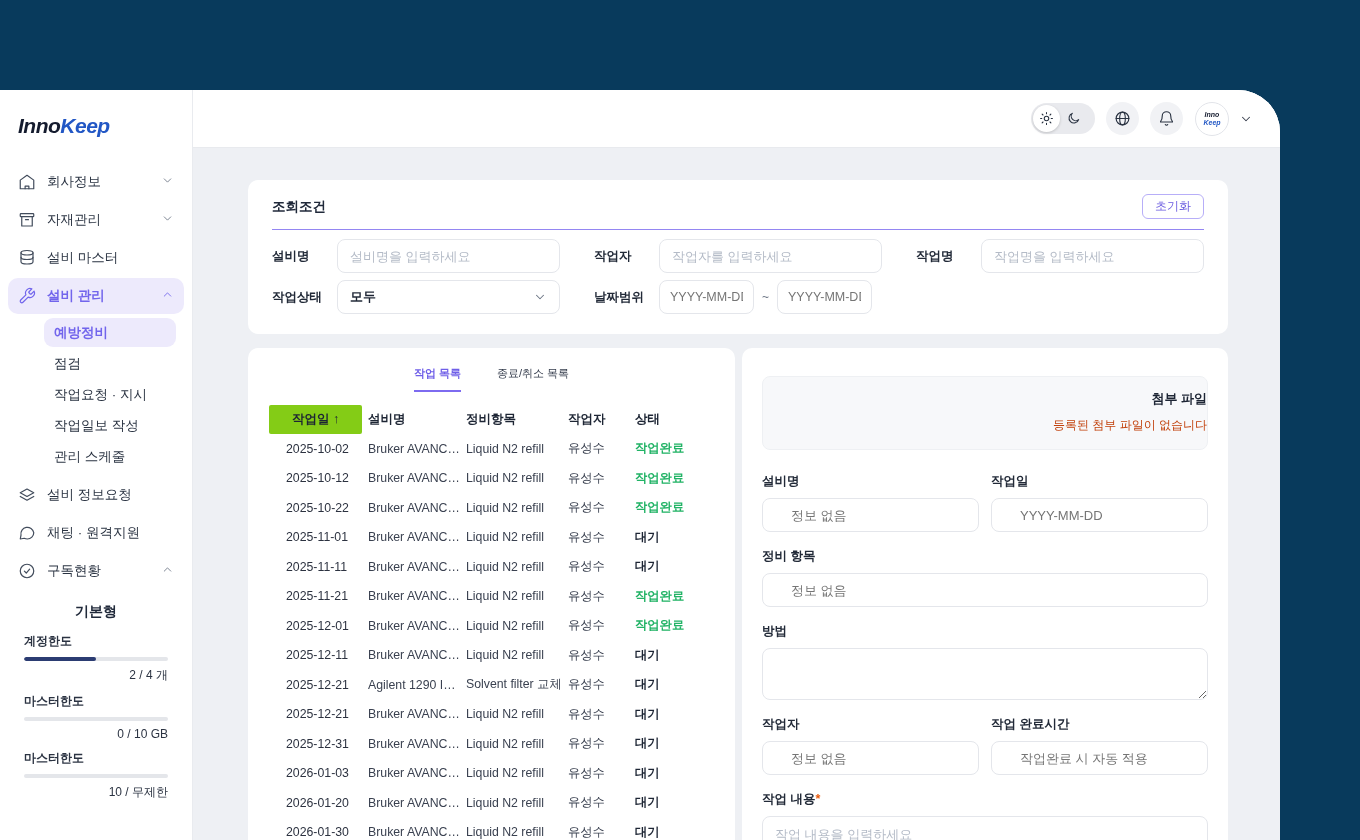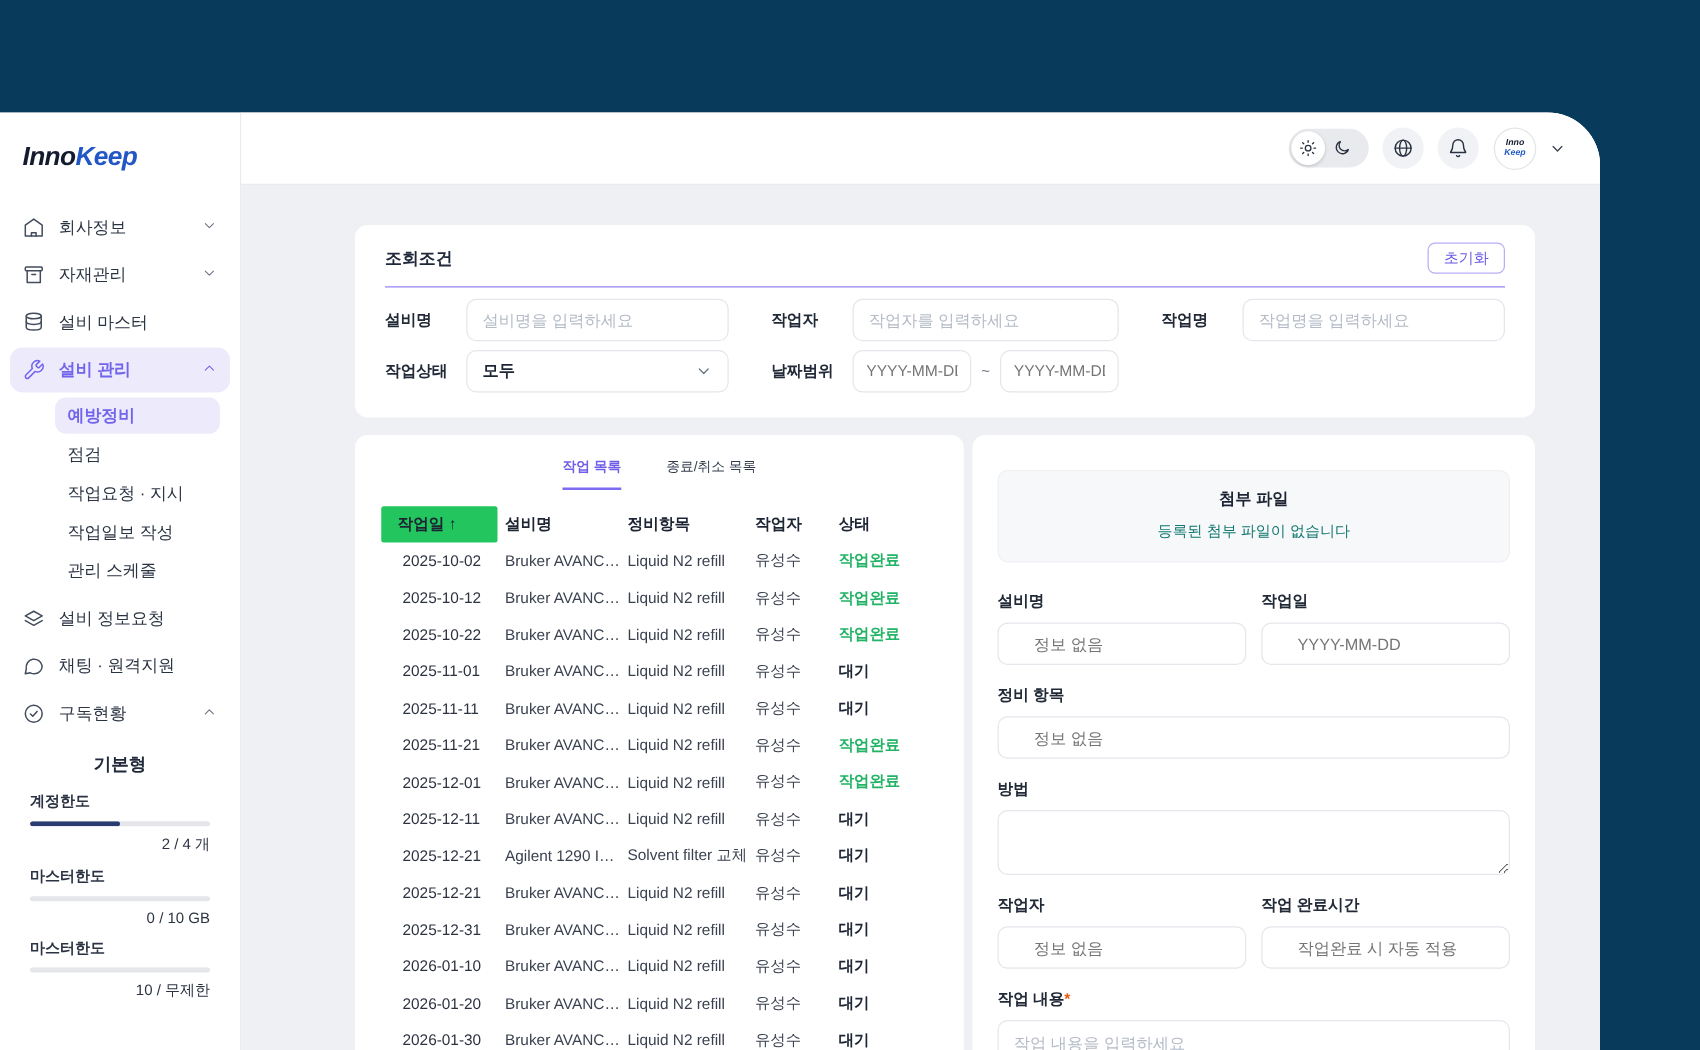--- a/index.html
+++ b/index.html
@@ -47,21 +47,21 @@
   .icon-btn { width:33px; height:33px; border-radius:50%; background:#f1f2f5; margin-left:11px;
               display:flex; align-items:center; justify-content:center; cursor:pointer; }
   .icon-btn svg { width:17px; height:17px; stroke:#2a3342; stroke-width:1.6; fill:none; stroke-linecap:round; stroke-linejoin:round; }
   .avatar { width:34px; height:34px; border-radius:50%; background:#fff; border:1px solid #e2e4e9; margin-left:12px;
             display:flex; flex-direction:column; align-items:center; justify-content:center;
             font-size:7px; line-height:7.5px; font-weight:800; font-style:italic; cursor:pointer; }
   .avatar .a1 { color:#141b2e; } .avatar .a2 { color:#2257c5; }
   .user-chev { margin-left:10px; cursor:pointer; display:flex; }
   .user-chev svg { width:14px; height:14px; stroke:#3a4150; stroke-width:1.8; fill:none; stroke-linecap:round; stroke-linejoin:round; }
 
-  .content { flex:1; padding:32px 52px 0 55px; overflow:hidden;margin-left:36px; }
+  .content { flex:1; padding:32px 52px 0 55px; overflow:hidden; }
 
   
   .card { background:#fff; border-radius:10px; }
   .filter-card { padding:14px 24px 20px; }
   .filter-head { display:flex; align-items:center; justify-content:space-between; }
   .filter-title { font-size:13.5px; font-weight:700; color:#20293a; }
   .reset-btn { font-size:12px; color:#6a5be0; background:#fff; border:1px solid #b7aef8;
                border-radius:6px; padding:3px 12px; cursor:pointer; font-family:inherit; }
   .filter-divider { border:none; border-top:1.5px solid #9486f2; margin:10px 0 0; }
   .filter-grid { display:grid; grid-template-columns:1fr 1fr 1fr; column-gap:34px; row-gap:7px; margin-top:9px; }
@@ -81,35 +81,35 @@
 
   
   .panels { display:flex; gap:7px; margin-top:14px; height:560px; }
   .list-card { width:487px; flex-shrink:0; padding-top:18px; }
   .tabs { display:flex; justify-content:center; gap:36px; }
   .tab { font-size:11px; color:#343c4c; padding-bottom:9px; border-bottom:2px solid transparent; cursor:pointer; }
   .tab.active { color:#6f5fe8; font-weight:700; border-bottom-color:#7d6bf0; }
   .table { margin-top:13px; padding:0 21px; }
   .thead, .trow { display:grid; grid-template-columns:93px 98px 102px 67px 1fr; align-items:center; }
   .thead { height:29px; font-size:12.5px; font-weight:700; color:#1d2534; }
-  .thead .c0 { background:#22c55e; height:100%; display:flex; align-items:center; padding-left:13px; border-radius:2px; cursor:pointer; }
+  .thead .c0 { background:#84cc16; height:100%; display:flex; align-items:center; padding-left:23px; border-radius:2px; cursor:pointer; }
   .thead .c { padding-left:6px; }
   .trow { height:29.5px; font-size:12.3px; color:#3a4150; cursor:pointer; }
   .trow .c0 { padding-left:17px; color:#2c3240; }
   .trow .c { padding-left:6px; white-space:nowrap; overflow:hidden; text-overflow:ellipsis; }
   .st { font-weight:700; }
   .st.done { color:#22b366; }
   .st.wait { color:#1d2534; }
 
   
   .detail-card { flex:1; padding:28px 20px 20px; overflow:hidden; }
   .attach-box { background:#f7f8fa; border:1px solid #eef0f3; border-radius:8px;
-                text-align:center; padding:13px 0 15px; }
+                text-align:right; padding:13px 0 15px; }
   .attach-title { font-size:13px; font-weight:700; color:#1d2534; }
-  .attach-empty { font-size:12px; color:#0f766e; margin-top:9px; }
+  .attach-empty { font-size:12px; color:#c2410c; margin-top:9px; }
   .form { margin-top:23px; }
   .row2 { display:grid; grid-template-columns:1fr 1fr; column-gap:12px; }
   .fld { margin-bottom:16px; }
   .fld > label { display:block; font-size:12.5px; font-weight:700; color:#222a38; margin-bottom:8px; }
   .req { color:#e8590c; }
   .fld input { width:100%; height:34px; border:1px solid #e4e6eb; border-radius:8px;
                padding:0 28px; font-size:13px; color:#222a38; font-family:inherit; outline:none; }
   .fld textarea { width:100%; border:1px solid #e4e6eb; border-radius:8px; padding:9px 12px;
                   font-size:13px; color:#222a38; font-family:inherit; outline:none; resize:vertical; display:block; }
   .ta-method { height:52px; }
@@ -427,21 +427,21 @@
 
                 <div class="trow">
                   <span class="c0">2025-12-31</span>
                   <span class="c">Bruker AVANCE III ...</span>
                   <span class="c">Liquid N2 refill</span>
                   <span class="c">유성수</span>
                   <span class="c st wait">대기</span>
                 </div>
 
                 <div class="trow">
-                  <span class="c0">2026-01-10</span>
+                  <span class="c0">2026-01-03</span>
                   <span class="c">Bruker AVANCE III ...</span>
                   <span class="c">Liquid N2 refill</span>
                   <span class="c">유성수</span>
                   <span class="c st wait">대기</span>
                 </div>
 
                 <div class="trow">
                   <span class="c0">2026-01-20</span>
                   <span class="c">Bruker AVANCE III ...</span>
                   <span class="c">Liquid N2 refill</span>

